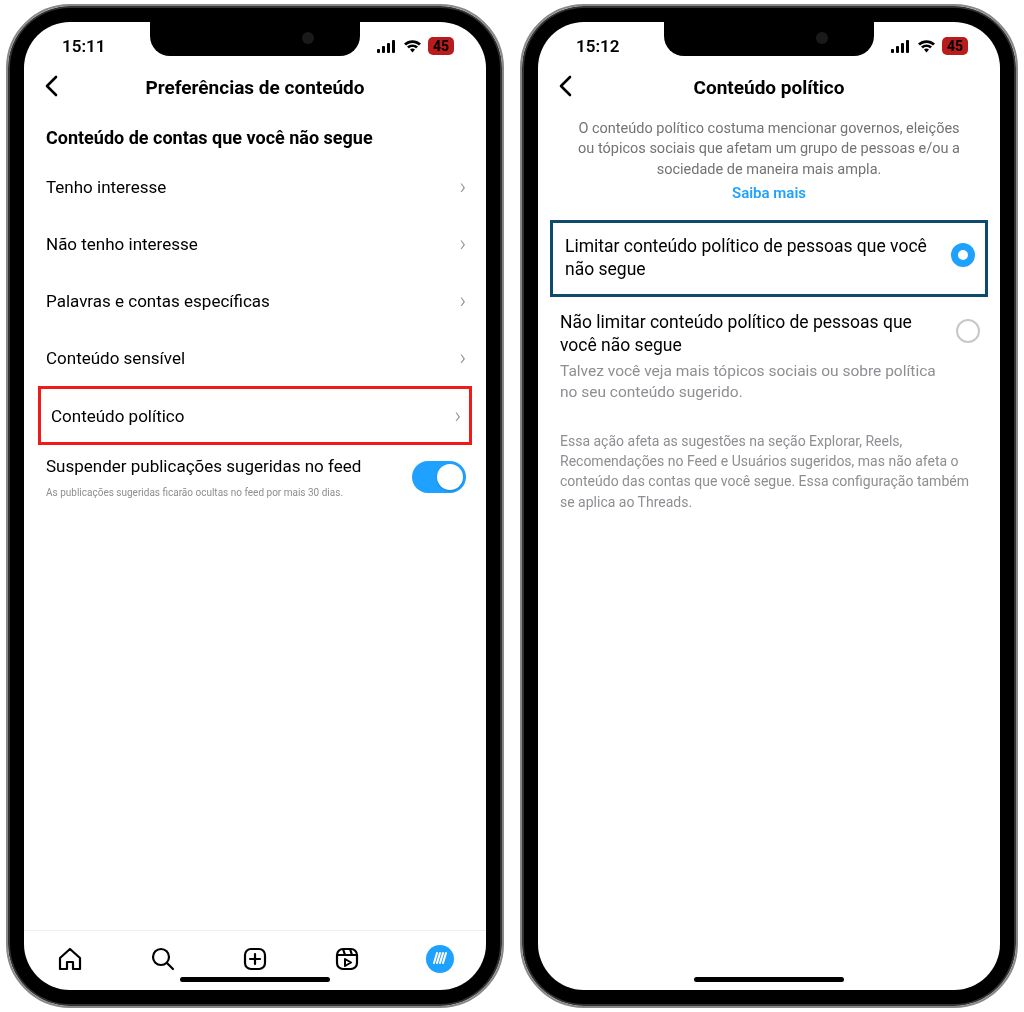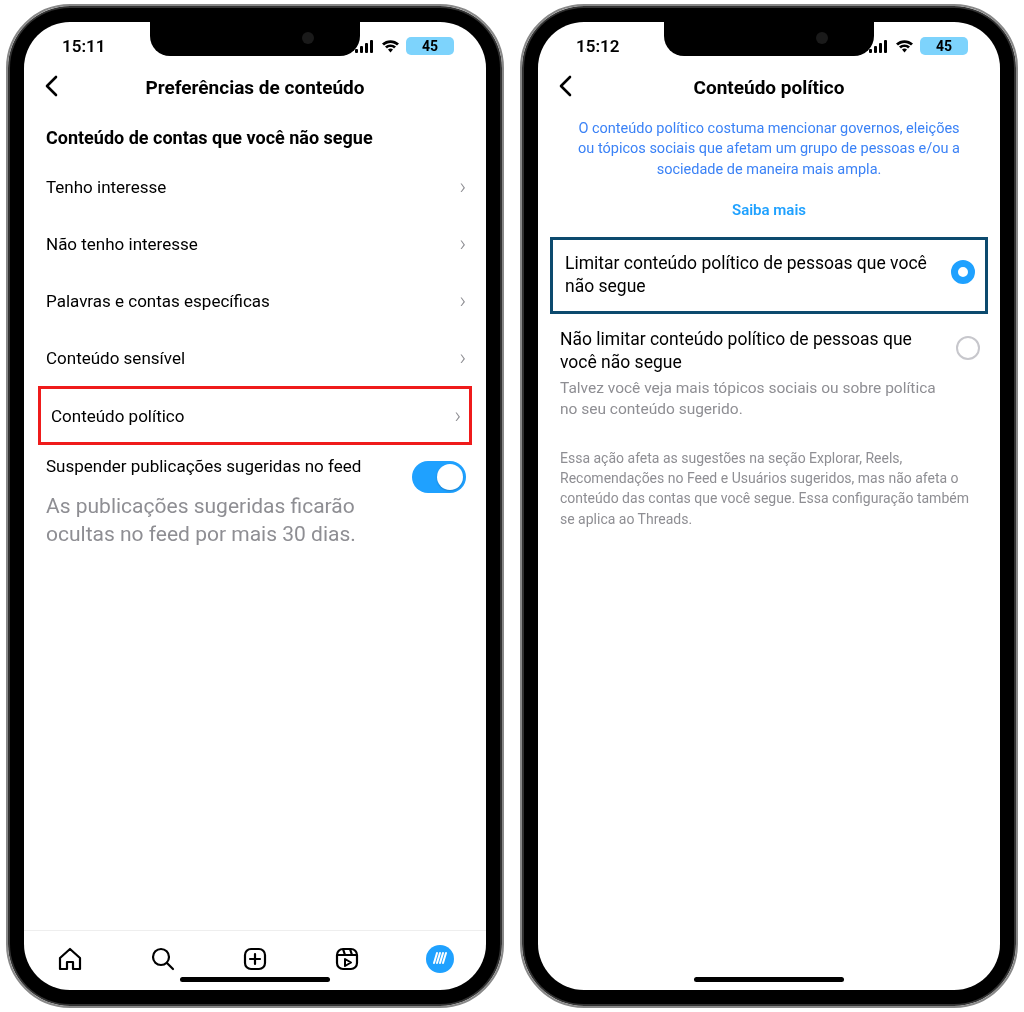--- a/index.html
+++ b/index.html
@@ -64,23 +64,23 @@
     align-items: center;
     justify-content: space-between;
     padding: 0 32px 0 38px;
     font-weight: 600;
     font-size: 17px;
     text-align: center;
   }
   .status-right { display: flex; align-items: center; gap: 6px; }
   .signal-icon svg, .wifi-icon svg { display:block; }
   .battery {
-    background: #7dd3fc;
+    background: #b91c1c;
     border-radius: 5px;
-    padding: 1px 16px;
+    padding: 1px 5px;
     font-size: 14px;
     font-weight: 700;
     color:#000;
   }
   .nav-header {
     display: flex;
     align-items: center;
     padding: 6px 16px 14px 16px;
     position: relative;
   }
@@ -118,21 +118,21 @@
     padding: 14px 8px 14px 10px;
   }
   .toggle-row {
     display: flex;
     align-items: flex-start;
     padding: 10px 20px 16px 22px;
     gap: 10px;
   }
   .toggle-text { flex: 1; }
   .toggle-title { font-size: 17px; font-weight: 400; line-height: 1.35; }
-  .toggle-sub { font-size: 21px; color: #8e8e93; margin-top: 14px; line-height: 1.35; }
+  .toggle-sub { font-size: 10px; color: #8e8e93; margin-top: 8px; line-height: 1.35; }
   .switch {
     width: 54px; height: 32px; border-radius: 16px;
     background: #1fa1ff; position: relative; flex-shrink: 0; margin-top: 6px;
   }
   .switch::after {
     content: ""; position: absolute; right: 3px; top: 3px;
     width: 26px; height: 26px; background: #fff; border-radius: 50%;
     box-shadow: 0 1px 2px rgba(0,0,0,.2);
   }
   .tab-bar {
@@ -151,31 +151,30 @@
   }
   .threads-active {
     width: 28px; height: 28px; border-radius: 50%;
     background: #1fa1ff; display:flex; align-items:center; justify-content:center;
     color:#fff; font-weight:700; font-size:12px;
   }
   
   .intro {
     text-align: center;
     font-size: 14.5px;
-    color: #3b82f6;
+    color: #737373;
     padding: 6px 34px 0 34px;
     line-height: 1.4;
   }
   .learn-more {
     text-align: center;
     color: #1fa1ff;
     font-weight: 600;
     font-size: 15px;
     padding: 4px 0 18px 0;
-    margin-top: 17px;
   }
   .opt-row {
     display: flex;
     align-items: flex-start;
     padding: 14px 20px 16px 22px;
     gap: 12px;
   }
   .opt-row.hl {
     border: 3px solid #0c4a6e;
     margin: 0 12px;

